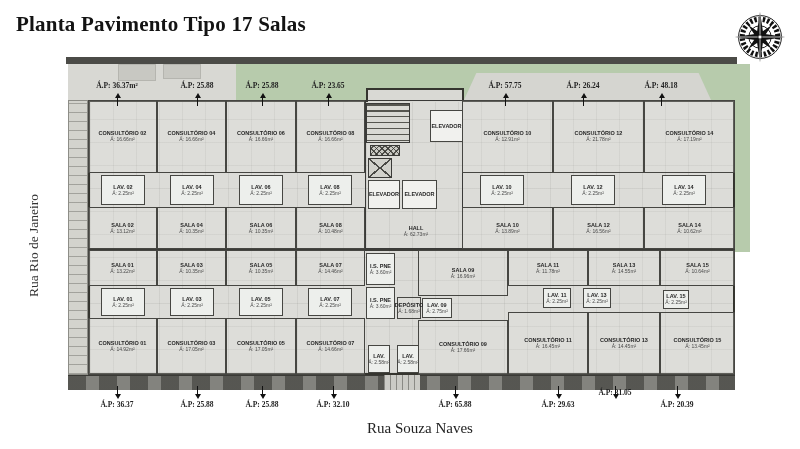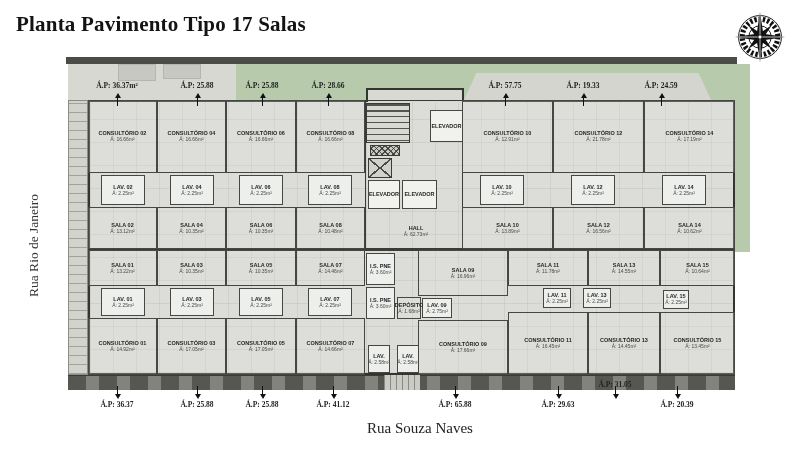--- a/index.html
+++ b/index.html
@@ -325,37 +325,37 @@
     </div>
   </div>
 
 <div id="annotations">
     <div class="ap" style="left: 117px; top: 81px;">Á.P: 36.37m²</div>
     <div class="apline up" style="left: 117px; top: 95px;"></div>
     <div class="ap" style="left: 197px; top: 81px;">Á.P: 25.88</div>
     <div class="apline up" style="left: 197px; top: 95px;"></div>
     <div class="ap" style="left: 262px; top: 81px;">Á.P: 25.88</div>
     <div class="apline up" style="left: 262px; top: 95px;"></div>
-    <div class="ap" style="left: 328px; top: 81px;">Á.P: 28.66</div>
+    <div class="ap" style="left: 328px; top: 81px;">Á.P: 23.65</div>
     <div class="apline up" style="left: 328px; top: 95px;"></div>
     <div class="ap" style="left: 505px; top: 81px;">Á.P: 57.75</div>
     <div class="apline up" style="left: 505px; top: 95px;"></div>
-    <div class="ap" style="left: 583px; top: 81px;">Á.P: 19.33</div>
+    <div class="ap" style="left: 583px; top: 81px;">Á.P: 26.24</div>
     <div class="apline up" style="left: 583px; top: 95px;"></div>
-    <div class="ap" style="left: 661px; top: 81px;">Á.P: 24.59</div>
+    <div class="ap" style="left: 661px; top: 81px;">Á.P: 48.18</div>
     <div class="apline up" style="left: 661px; top: 95px;"></div>
     <div class="ap" style="left: 117px; top: 400px;">Á.P: 36.37</div>
     <div class="apline down" style="left: 117px; top: 386px;"></div>
     <div class="ap" style="left: 197px; top: 400px;">Á.P: 25.88</div>
     <div class="apline down" style="left: 197px; top: 386px;"></div>
     <div class="ap" style="left: 262px; top: 400px;">Á.P: 25.88</div>
     <div class="apline down" style="left: 262px; top: 386px;"></div>
-    <div class="ap" style="left: 333px; top: 400px;">Á.P: 41.12</div>
+    <div class="ap" style="left: 333px; top: 400px;">Á.P: 32.10</div>
     <div class="apline down" style="left: 333px; top: 386px;"></div>
     <div class="ap" style="left: 455px; top: 400px;">Á.P: 65.88</div>
     <div class="apline down" style="left: 455px; top: 386px;"></div>
     <div class="ap" style="left: 558px; top: 400px;">Á.P: 29.63</div>
     <div class="apline down" style="left: 558px; top: 386px;"></div>
-    <div class="ap" style="left: 615px; top: 380px;">Á.P: 31.05</div>
+    <div class="ap" style="left: 615px; top: 388px;">Á.P: 31.05</div>
     <div class="apline down" style="left: 615px; top: 386px;"></div>
     <div class="ap" style="left: 677px; top: 400px;">Á.P: 20.39</div>
     <div class="apline down" style="left: 677px; top: 386px;"></div>
   </div>
 
 </body></html>

